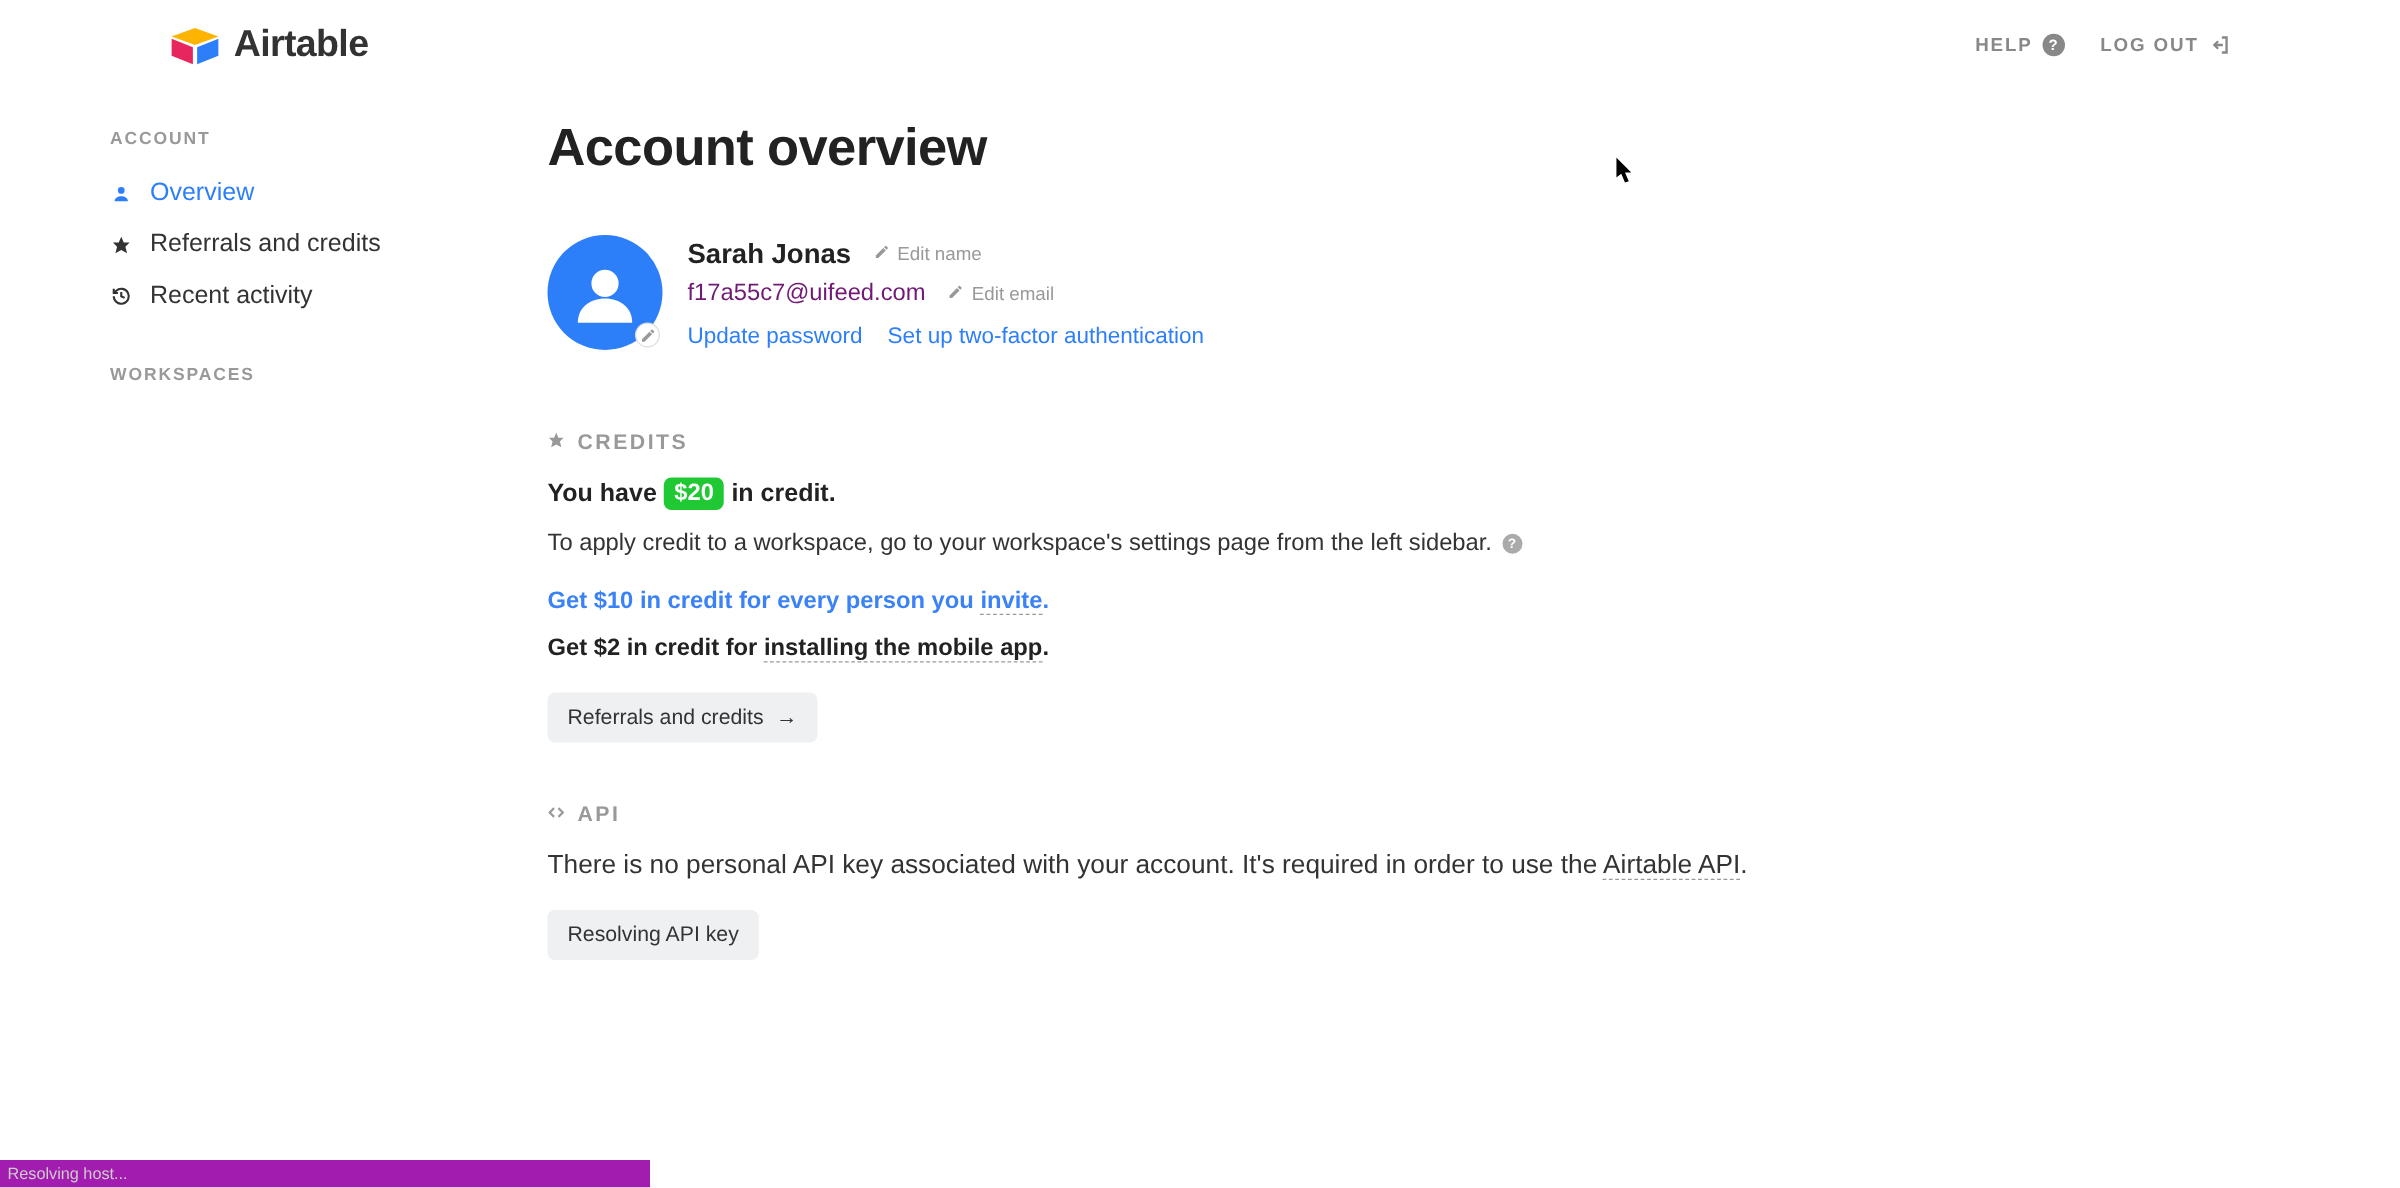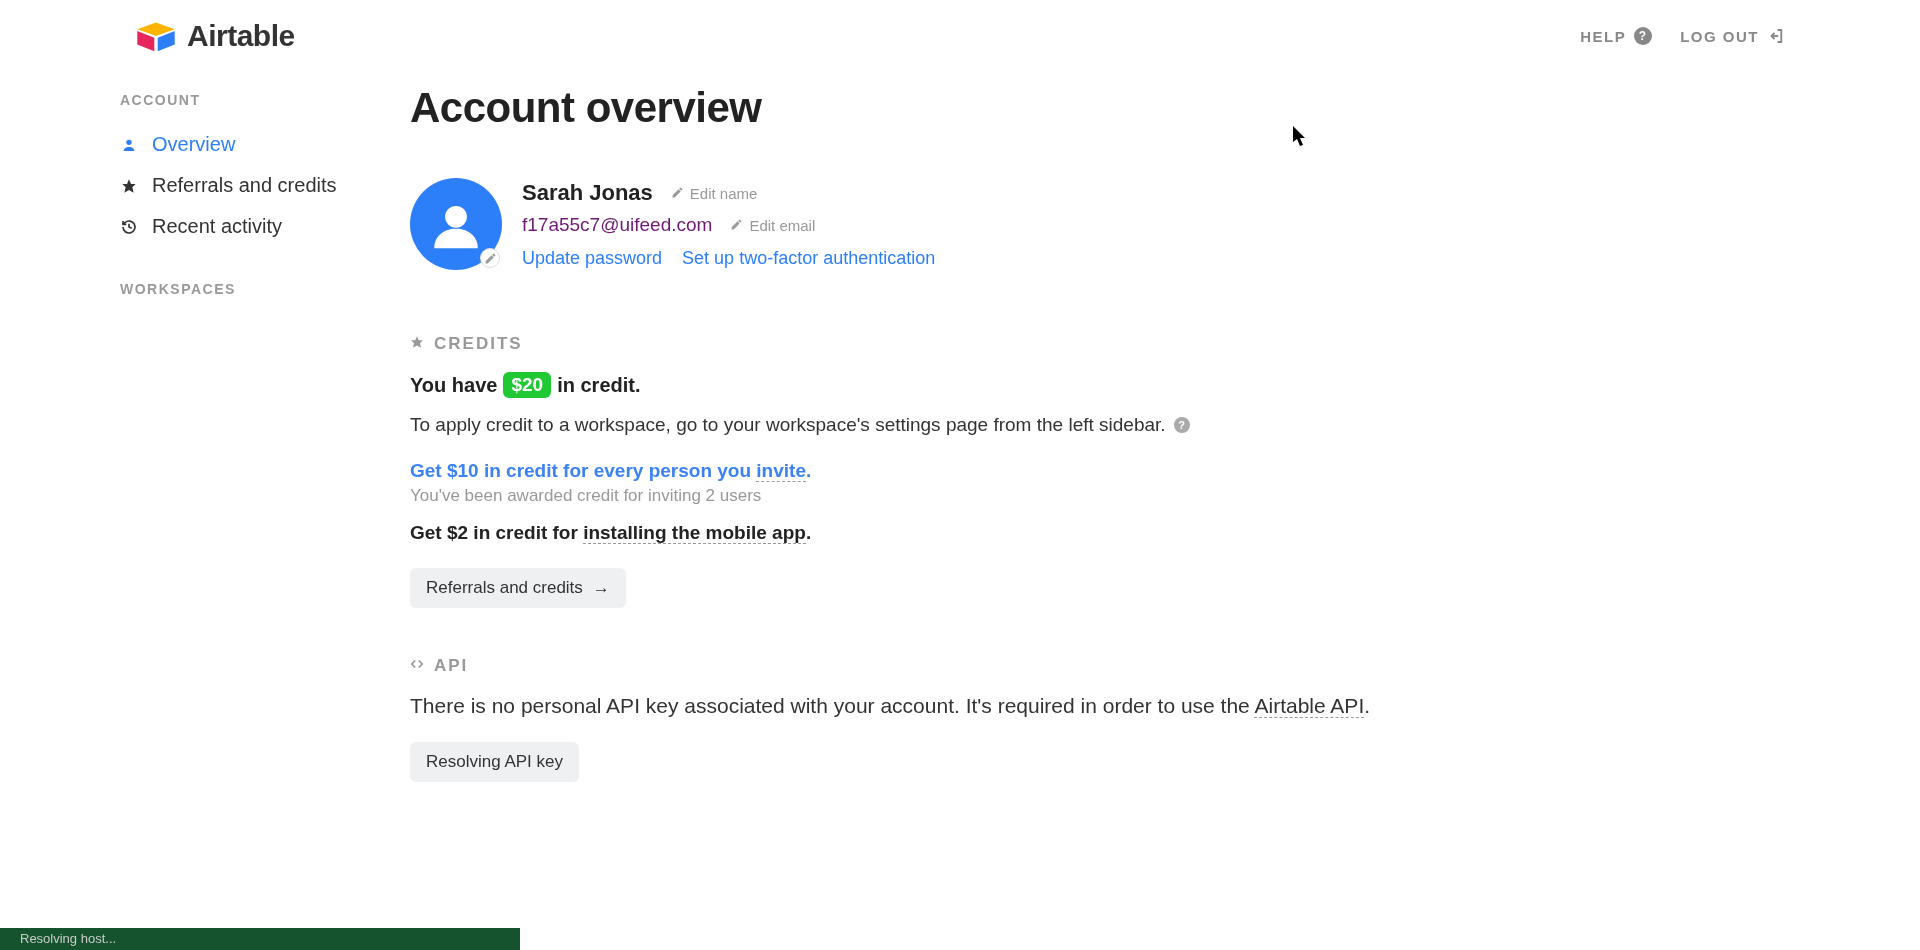--- a/index.html
+++ b/index.html
@@ -29,21 +29,21 @@
   cursor: pointer;
 }
 .help-icon, .logout-icon {
   width: 18px; height: 18px; display:inline-flex; align-items:center; justify-content:center;
   color:#888;
 }
 .help-circle {
   width:18px;height:18px;border-radius:50%;background:#888;color:#fff;
   display:flex;align-items:center;justify-content:center;font-size:12px;font-weight:700;
 }
-.body-row { display: flex; padding: 0 120px; margin-top: 22px; }
+.body-row { display: flex; padding: 0 88px; gap: 60px; margin-top: 32px; }
 .sidebar { width: 290px; flex-shrink: 0; padding-top: 10px; }
 .sidebar-heading {
   color: #999; font-size: 14px; font-weight: 600; letter-spacing: 1.5px;
   margin-bottom: 16px;
 }
 .sidebar-item {
   display: flex; align-items: center; gap: 14px;
   font-size: 20px; font-weight: 500; color: #333;
   padding: 9px 0; cursor: pointer;
 }
@@ -95,21 +95,21 @@
 }
 .api-text { font-size: 21px; color:#333; }
 .api-text .u { border-bottom: 1px dashed #999; }
 .help-dot {
   width:16px;height:16px;border-radius:50%;background:#aaa;color:#fff;
   display:inline-flex;align-items:center;justify-content:center;font-size:11px;font-weight:700;
   flex-shrink:0;
 }
 .status-bar {
   position:absolute; left:0; bottom:0; height:22px; width:520px;
-  background:#14532d; color:#ccc; font-size:13px; padding: 3px 20px;
+  background:#a21caf; color:#ccc; font-size:13px; padding: 3px 6px;
 }
 .cursor-arrow {
   position:absolute; left:1293px; top:126px; pointer-events:none;
 }
 .pen-icon svg { width:13px; height:13px; fill:#999; }
 </style>
 </head>
 <body>
 
 <div class="header">
@@ -235,21 +235,20 @@
         <span class="credit-badge">$20</span>
         <span>in credit.</span>
       </div>
       <div class="credit-apply">
         <span>To apply credit to a workspace, go to your workspace's settings page from the left sidebar.</span>
         <span class="help-dot">?</span>
       </div>
       <div class="credit-invite">
         <span>Get $10 in credit for every person you </span><span class="u">invite</span><span>.</span>
       </div>
-      <div class="credit-sub">You've been awarded credit for inviting 2 users</div>
       <div class="credit-mobile">
         <span>Get $2 in credit for </span><span class="u">installing the mobile app</span><span>.</span>
       </div>
       <button class="btn-grey">
         <span>Referrals and credits</span>
         <span>→</span>
       </button>
     </div>
 
     <div class="section" style="margin-top:48px">

